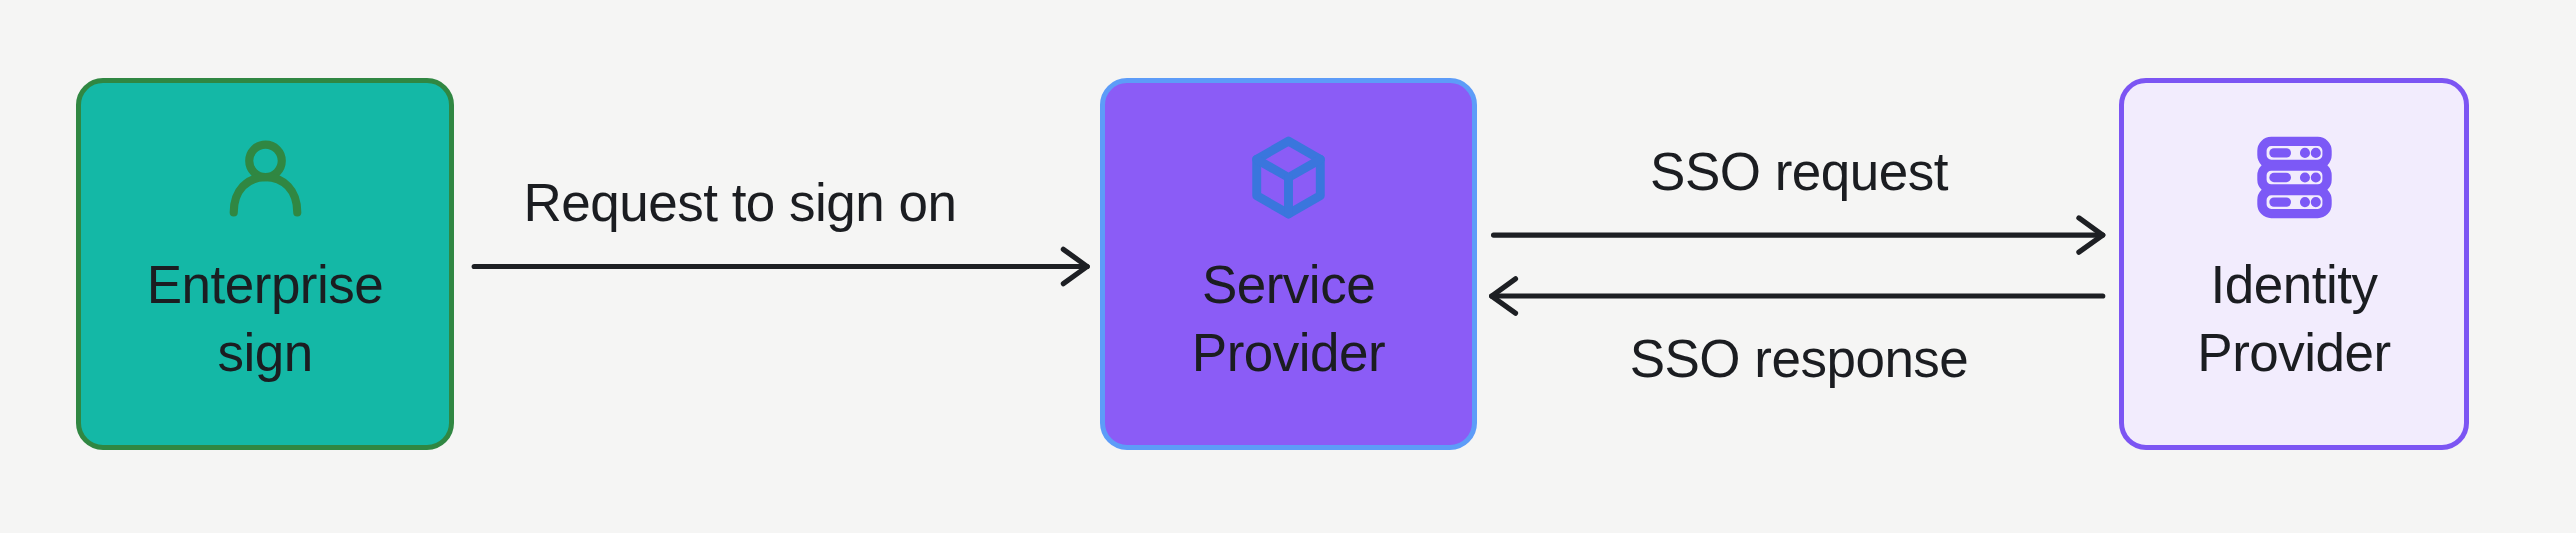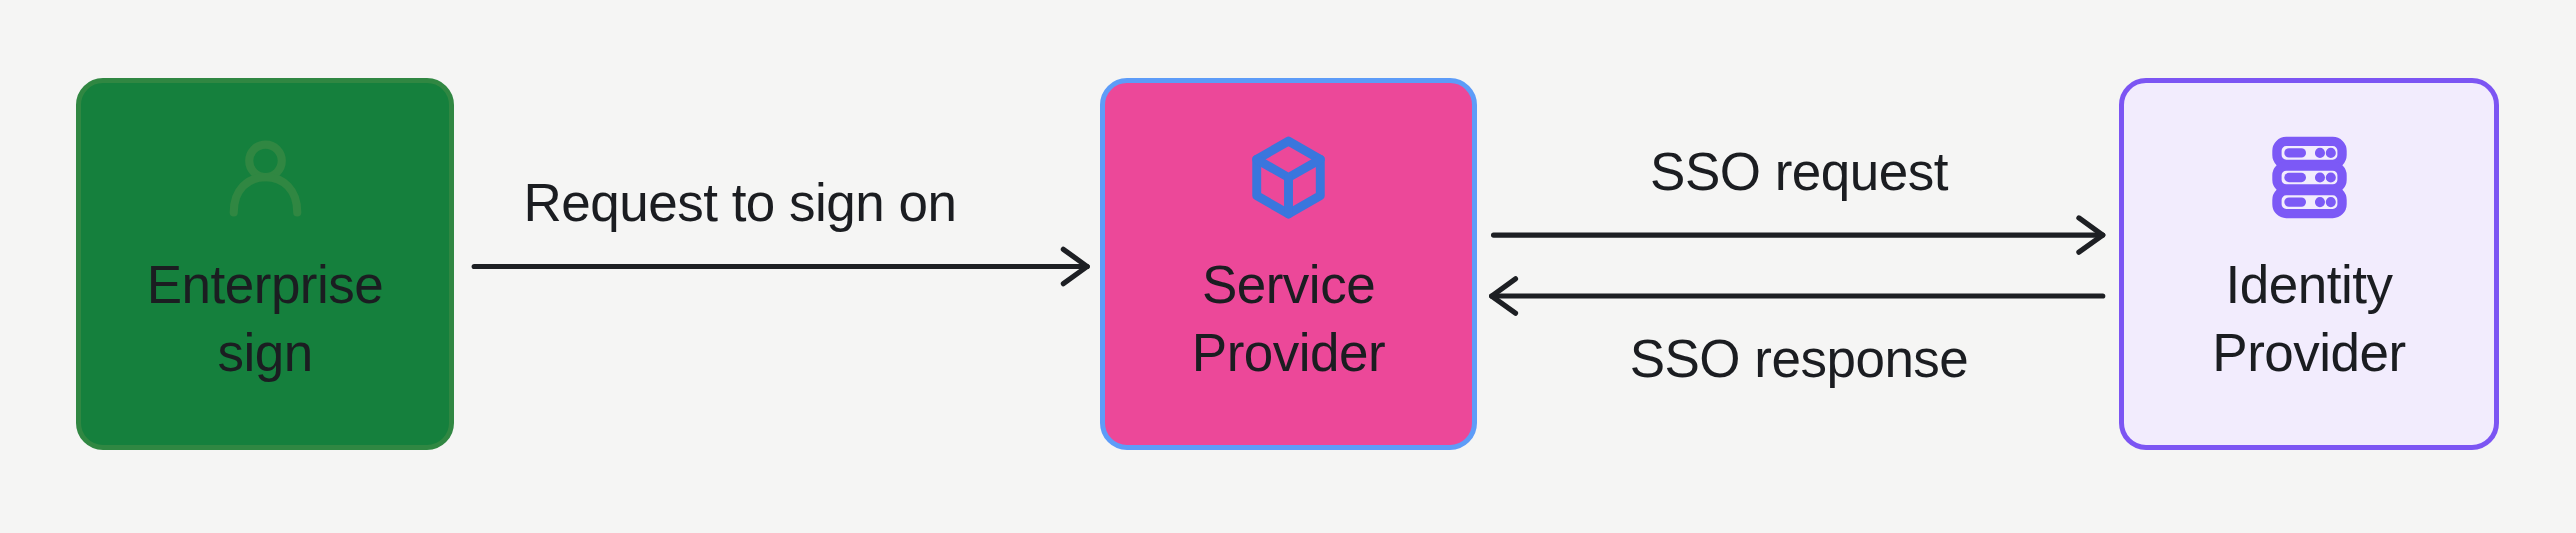--- a/index.html
+++ b/index.html
@@ -41,30 +41,30 @@
   .node-label {
     font-size: 53px;
     line-height: 68px;
     text-align: center;
     font-weight: 400;
     letter-spacing: -0.5px;
     color: #1b1d21;
   }
   #node-enterprise-user {
     left: 76px; width: 378px;
-    background: #15803d;
+    background: #14b8a6;
     border-color: #308742;
   }
   #node-service-provider {
     left: 1100px; width: 377px;
-    background: #ec4899;
+    background: #8b5cf6;
     border-color: #5d9cf8;
   }
   #node-identity-provider {
-    left: 2119px; width: 380px;
+    left: 2119px; width: 350px;
     background: #f2ecfd;
     border-color: #7c55f3;
   }
   .edge-label {
     position: absolute;
     transform: translateX(-50%);
     white-space: nowrap;
     font-size: 53px;
     line-height: 61px;
     font-weight: 400;

